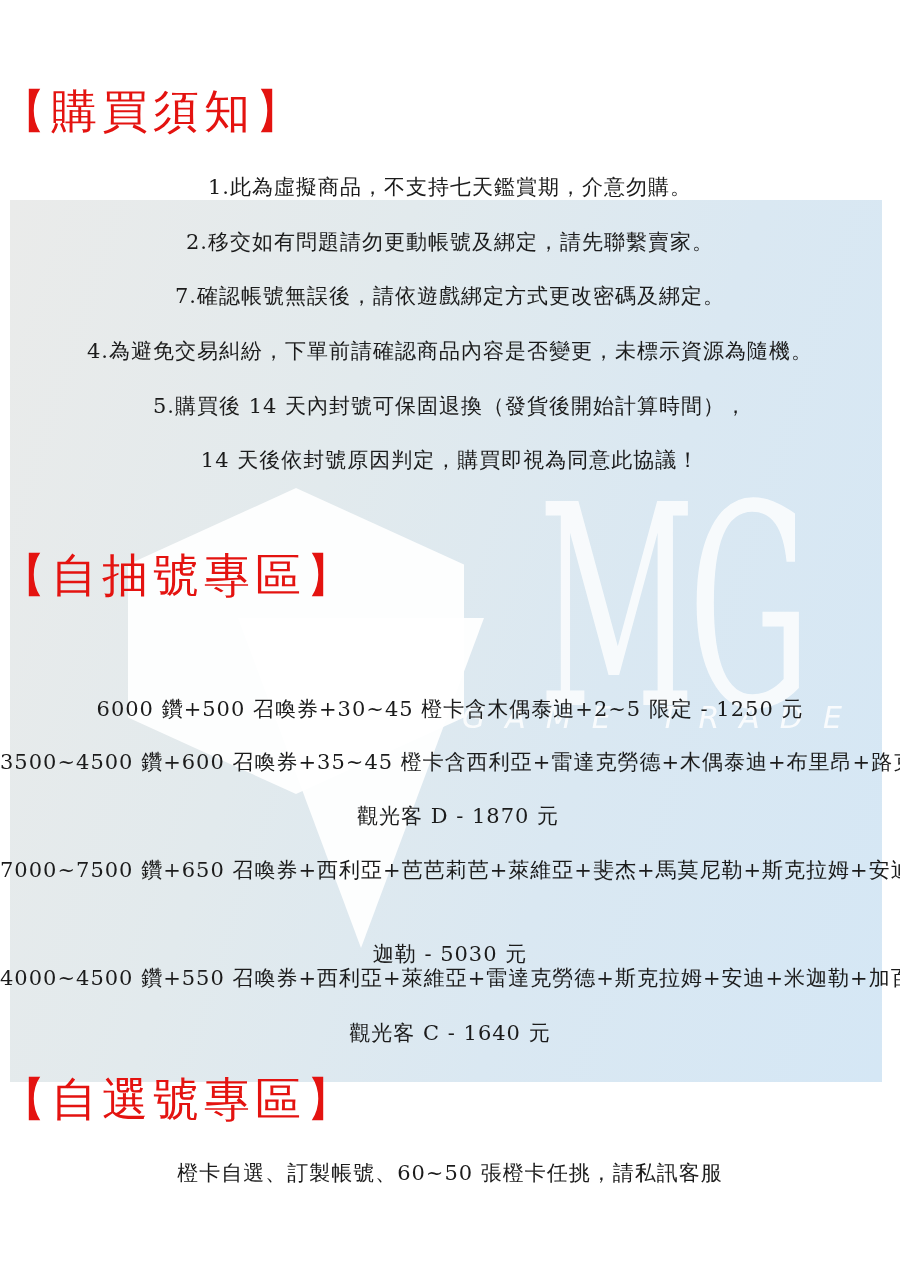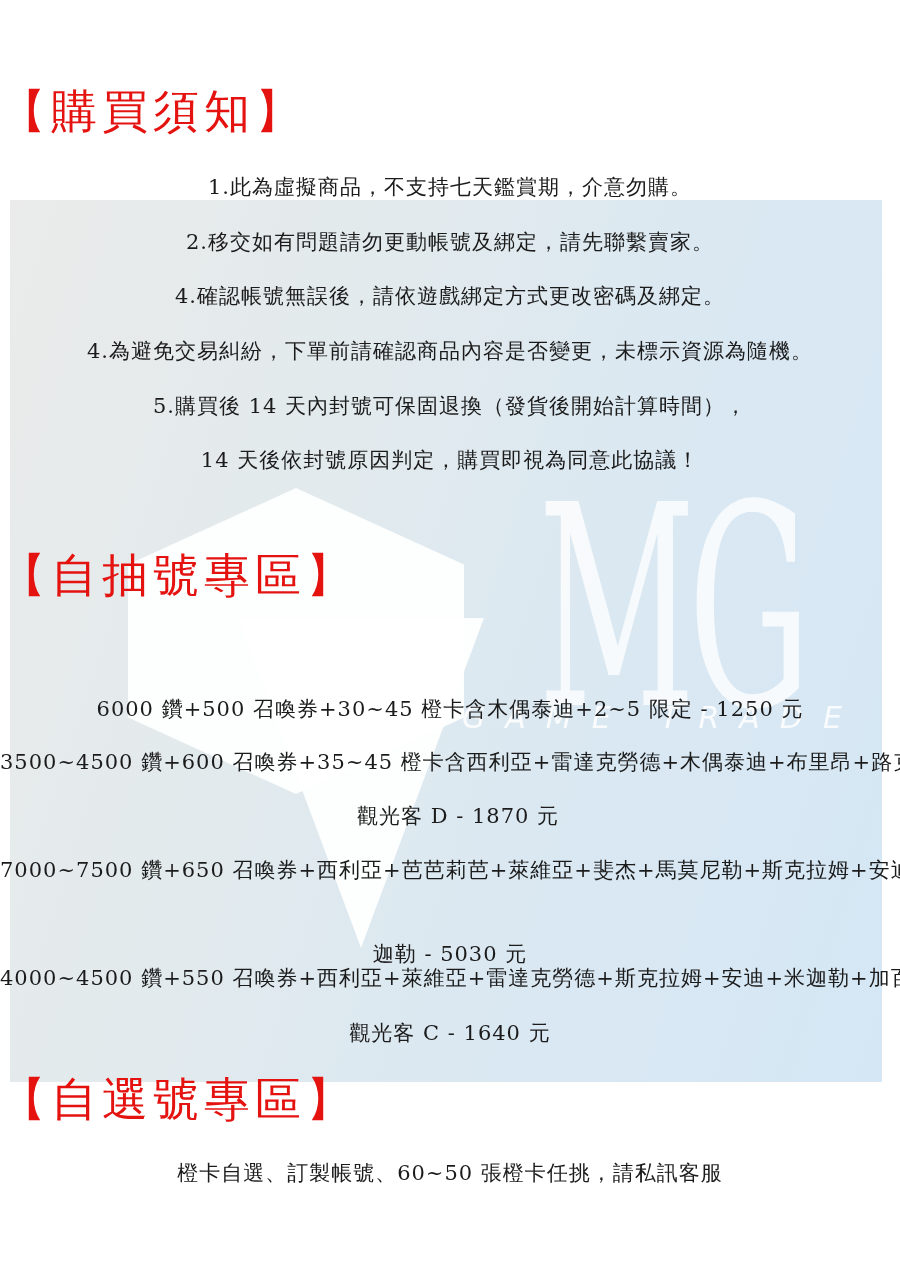--- a/index.html
+++ b/index.html
@@ -118,21 +118,21 @@
     <div class="wm-hex"></div>
     <div class="wm-tri"></div>
     <div class="wm-mg">MG</div>
     <div class="wm-sub">GAME TRADE</div>
   </div>
 
   <h1 class="red-title t-main">【購買須知】</h1>
 
   <div class="line n0">1.此為虛擬商品，不支持七天鑑賞期，介意勿購。</div>
   <div class="line n1">2.移交如有問題請勿更動帳號及綁定，請先聯繫賣家。</div>
-  <div class="line n2">4.確認帳號無誤後，請依遊戲綁定方式更改密碼及綁定。</div>
+  <div class="line n2">7.確認帳號無誤後，請依遊戲綁定方式更改密碼及綁定。</div>
   <div class="line n3">4.為避免交易糾紛，下單前請確認商品內容是否變更，未標示資源為隨機。</div>
   <div class="line n4">5.購買後 14 天內封號可保固退換（發貨後開始計算時間），</div>
   <div class="line n5">14 天後依封號原因判定，購買即視為同意此協議！</div>
 
   <h2 class="red-title t-s1">【自抽號專區】</h2>
 
   <div class="line p1">6000 鑽+500 召喚券+30~45 橙卡含木偶泰迪+2~5 限定 - 1250 元</div>
   <div class="line p2">3500~4500 鑽+600 召喚券+35~45 橙卡含西利亞+雷達克勞德+木偶泰迪+布里昂+路克索+</div>
   <div class="line p3">觀光客 D - 1870 元</div>
   <div class="line p4">7000~7500 鑽+650 召喚券+西利亞+芭芭莉芭+萊維亞+斐杰+馬莫尼勒+斯克拉姆+安迪+米</div>

